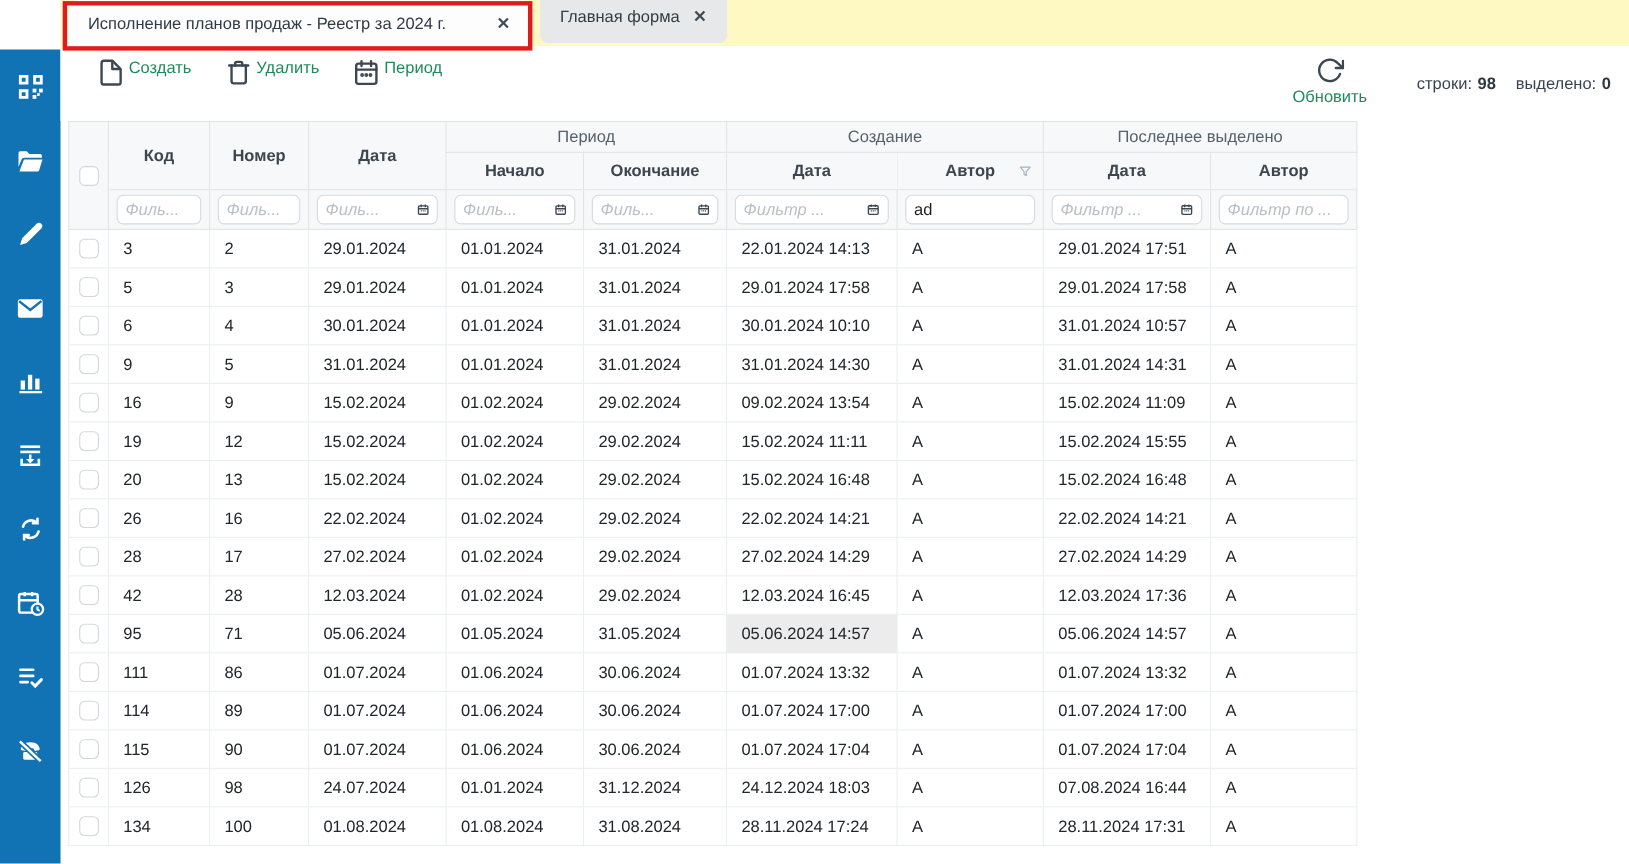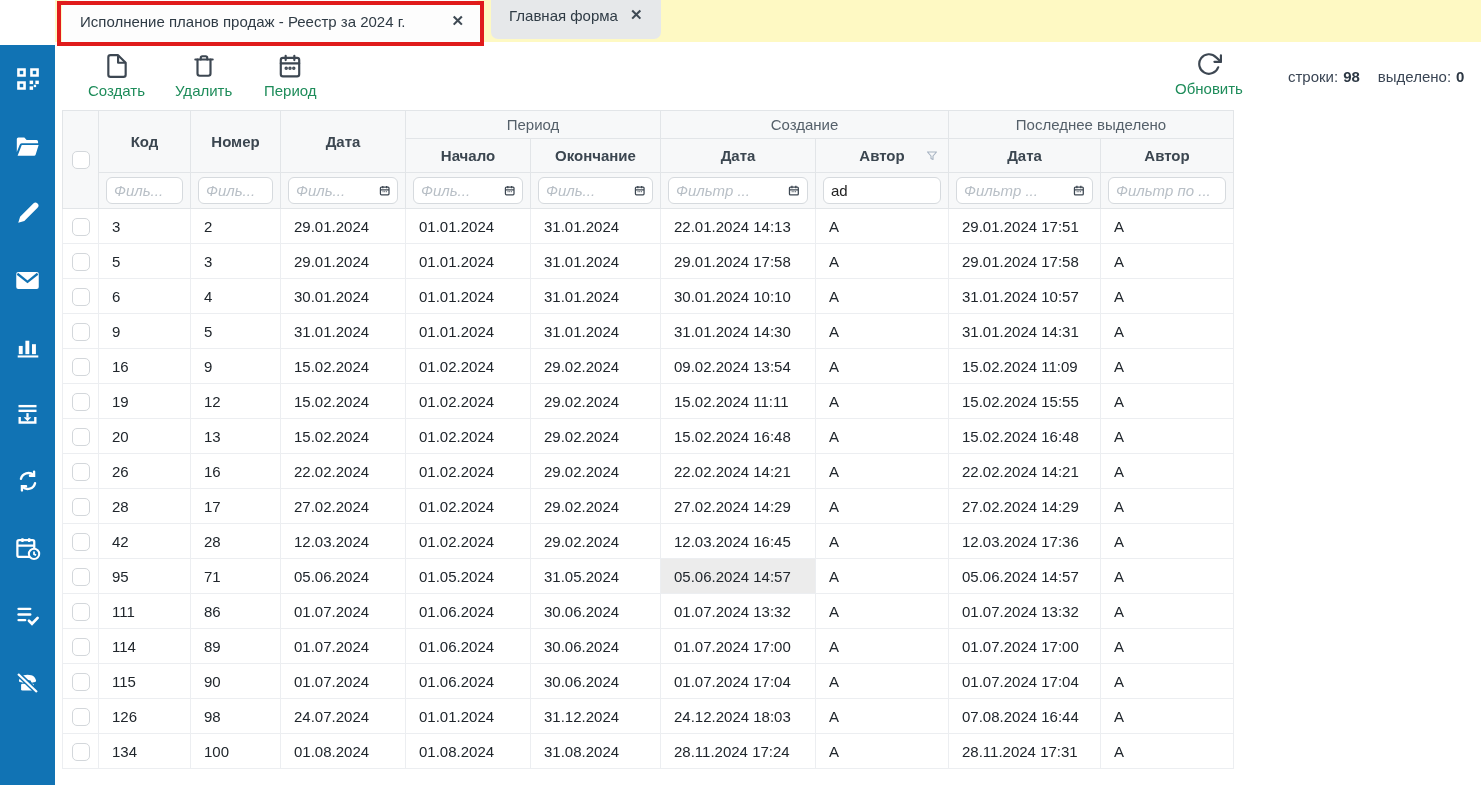--- a/index.html
+++ b/index.html
@@ -20,21 +20,21 @@
     border-radius:8px 8px 0 0; justify-content:space-between; }
   .tab.inactive { height:48px; margin-left:9px; margin-bottom:3px;
     background:#e6e8ea; border-radius:7px; }
   .tab-close { font-size:15px; font-weight:bold; color:#3f4a54; cursor:pointer; }
   .annotation-rect { position:absolute; left:57px; top:1px; width:427px; height:45px;
     border:4px solid #e01b1b; z-index:60; pointer-events:none; }
   
   .toolbar { position:absolute; left:55px; top:42px; width:1426px; height:68px;
     background:#fff; }
   .tb-left { position:absolute; left:33px; top:11px; display:flex; gap:30px; }
-  .tb-btn { display:flex; flex-direction:column; align-items:center; gap:3px;
+  .tb-btn { display:flex; flex-direction:row; gap:3px;
     cursor:pointer; min-width:56px; }
   .tb-btn .lbl { font-size:15px; color:#1e8c5a; }
   .refresh-btn { position:absolute; left:1120px; top:9px; display:flex;
     flex-direction:column; align-items:center; gap:3px; cursor:pointer; }
   .refresh-btn .lbl { font-size:15px; color:#1e8c5a; }
   .statusbar { position:absolute; left:1233px; top:26px; display:flex; gap:18px;
     font-size:15px; color:#3a4554; white-space:nowrap; }
   .statusbar b { color:#2d3844; }
   .stat-pair { display:flex; gap:5px; }
   

